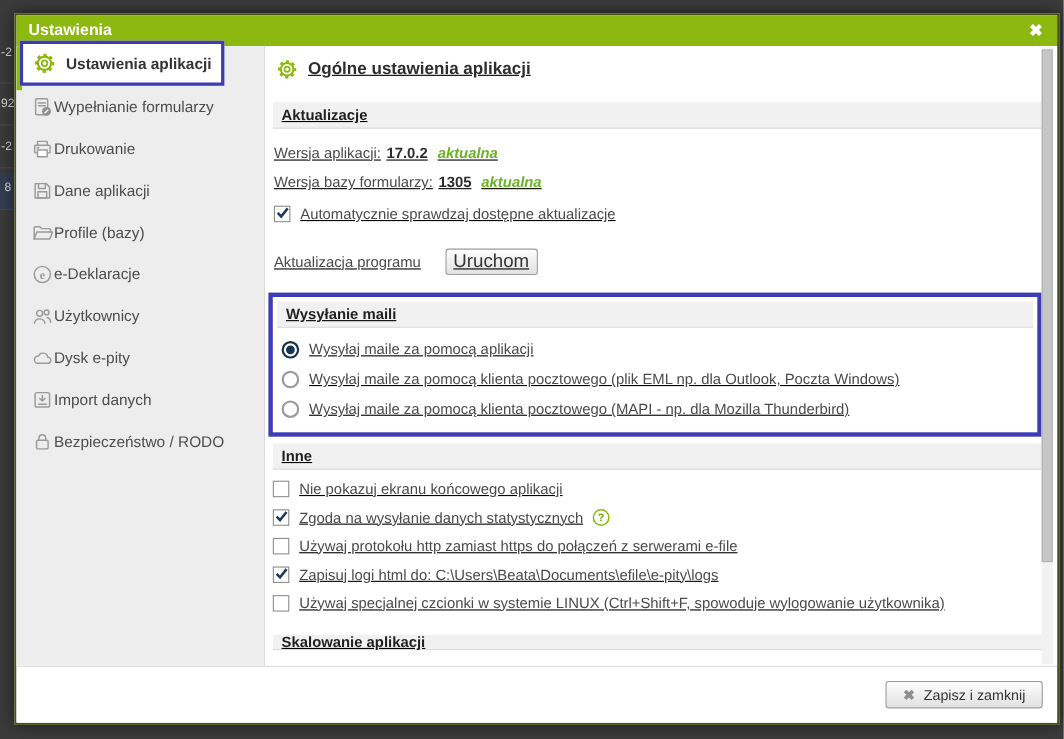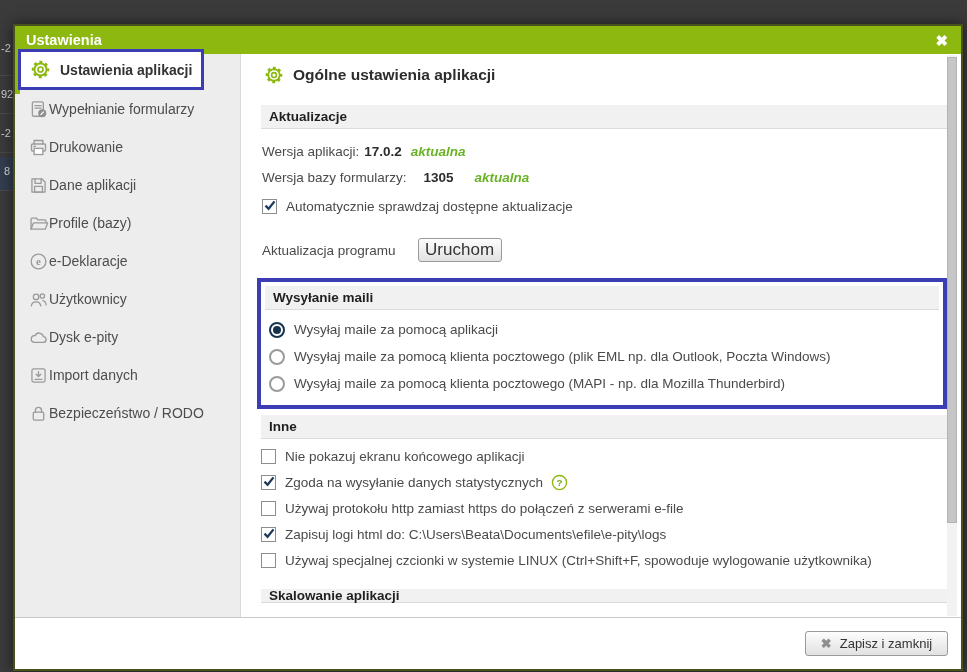--- a/index.html
+++ b/index.html
@@ -11,21 +11,21 @@
   }
 
   
   .backdrop-strip { position:absolute; left:0; top:0; width:13px; height:672px; overflow:hidden; }
   .bg-num { position:absolute; left:1px; color:#d8d8d8; font-size:11px; white-space:nowrap; }
   .bg-hl { position:absolute; left:0; top:157px; width:13px; height:33px; background:#333e50; }
   .bg-line { position:absolute; left:0; width:13px; height:1px; background:rgba(255,255,255,0.08); }
 
   
   .dialog {
-    position:absolute; left:13px; top:24px; width:950px; height:647px;
+    position:absolute; left:13px; top:12px; width:950px; height:647px;
     background:#ffffff; border:2px solid #49511a;
     box-shadow:0 0 14px rgba(0,0,0,0.55);
   }
   .titlebar {
     height:28px; background:#8cb80f; color:#fff;
     display:flex; align-items:center; justify-content:space-between;
     padding:0 13px 0 11px; font-size:14.5px; font-weight:bold;
   }
   .close-x { color:#fff; font-size:15px; font-weight:bold; cursor:pointer; line-height:1; }
 
@@ -44,34 +44,34 @@
   .side-list { padding-top:36px; }
   .side-item {
     height:38px; display:flex; align-items:center; 
     padding-left:13px; font-size:14px; color:#4d4d4d; cursor:pointer;
   }
   .ico { width:21px; height:21px; flex:none; color:#9a9a9a; display:flex; align-items:center; justify-content:center; }
   .ico svg { width:100%; height:100%; }
   .green-ico { color:#8cb80f; }
 
   
-  .content { flex:1; padding:11px 14px 0 20px; overflow:hidden; position:relative; background:#fff; }
+  .content { flex:1; padding:11px 14px 0 7px; overflow:hidden; position:relative; background:#fff;text-decoration:underline; }
   .heading { display:flex; align-items:center; gap:9px; padding-left:3px; font-size:15.5px; font-weight:bold; color:#2d2d2d; }
   .heading .ico { width:20px; height:20px; }
 
   .secbar {
     height:24px; background:#f1f1f1; border-bottom:1px solid #dbdbdb;
     display:flex; align-items:center; padding-left:8px;
     font-size:13.5px; font-weight:bold; color:#1f1f1f;
   }
   .secbar.first { margin-top:20px; }
 
   .row { display:flex; align-items:center; font-size:13.5px; color:#4a4a4a; padding-left:1px; }
   .r-ver1 { margin-top:9px; height:26px; }
-  .r-ver2 { height:27px;gap:12px; }
+  .r-ver2 { height:27px; }
   .r-check-upd { height:27px; margin-top:2px; }
   .r-program { margin-top:16px; height:28px; }
   .bold-val { font-weight:bold; color:#2d2d2d; margin-left:5px; }
   .status-ok { color:#6ab226; font-weight:bold; font-style:italic; margin-left:9px; }
 
   .checkbox {
     width:15px; height:15px; background:#fff; border:1px solid #8d8d8d;
     margin-right:9px; flex:none; display:flex; align-items:center; justify-content:center;
     cursor:pointer;
   }

